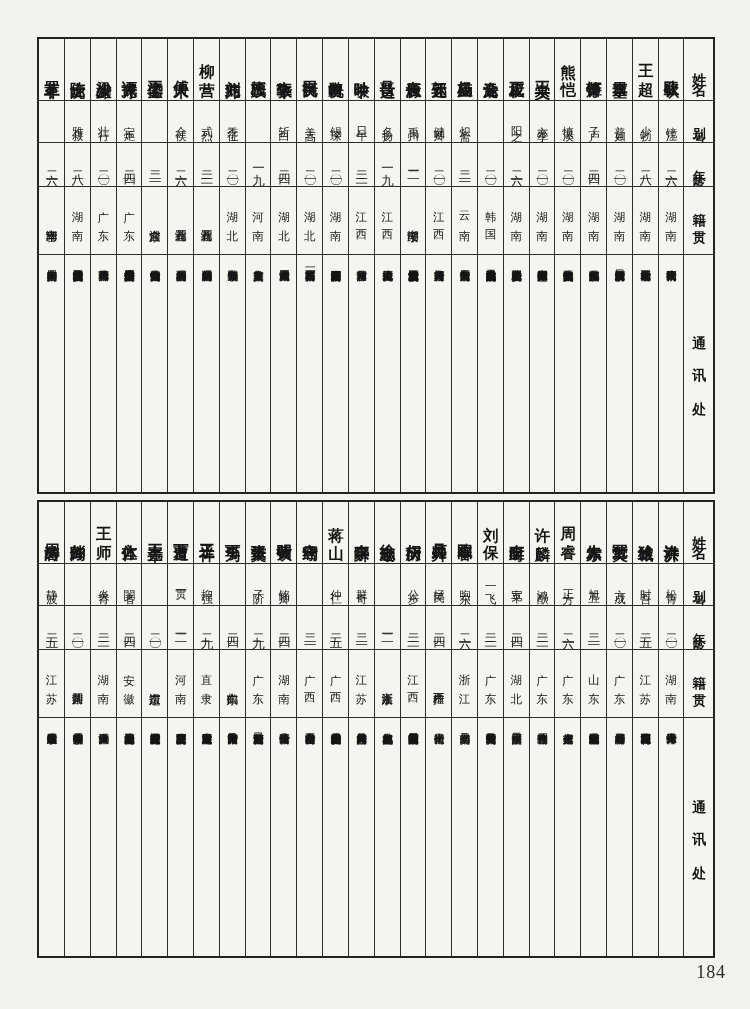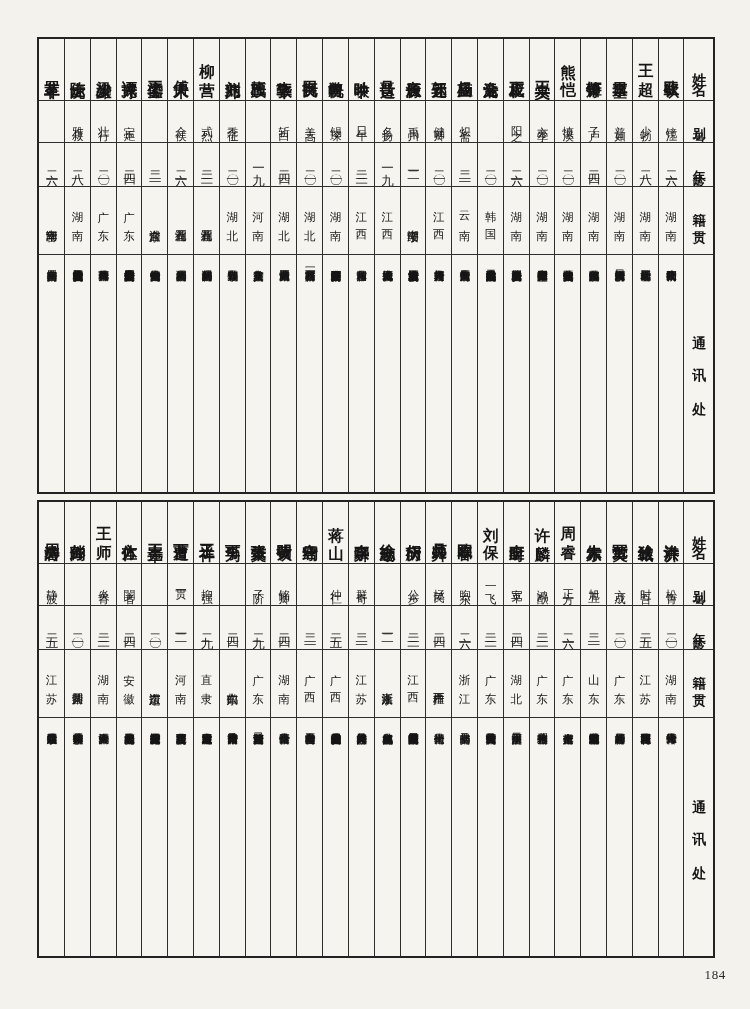--- a/index.html
+++ b/index.html
@@ -62,21 +62,21 @@
   .header-col .cell { font-weight: 700; font-size: 14px; background: #f6f4ee; }
   .header-col .cell.name    { letter-spacing: .55em; font-size: 14.5px; }
   .header-col .cell.alias   { letter-spacing: .35em; font-size: 13px; }
   .header-col .cell.age     { letter-spacing: .35em; font-size: 13px; }
   .header-col .cell.native  { letter-spacing: 1.4em;  font-size: 13.5px; }
   .header-col .cell.address { letter-spacing: 2.4em; font-size: 14px; justify-content: center; padding: 0; }
 
   .page-number {
     position: absolute;
     right: 24px; bottom: 26px;
-    font-size: 13px;
+    font-size: 18px;
     font-family: "Liberation Serif", "DejaVu Serif", serif;
     color: #2b2b2b;
     letter-spacing: .05em;
   }
 </style>
 </head>
 <body>
 
 <div class="page">
 

